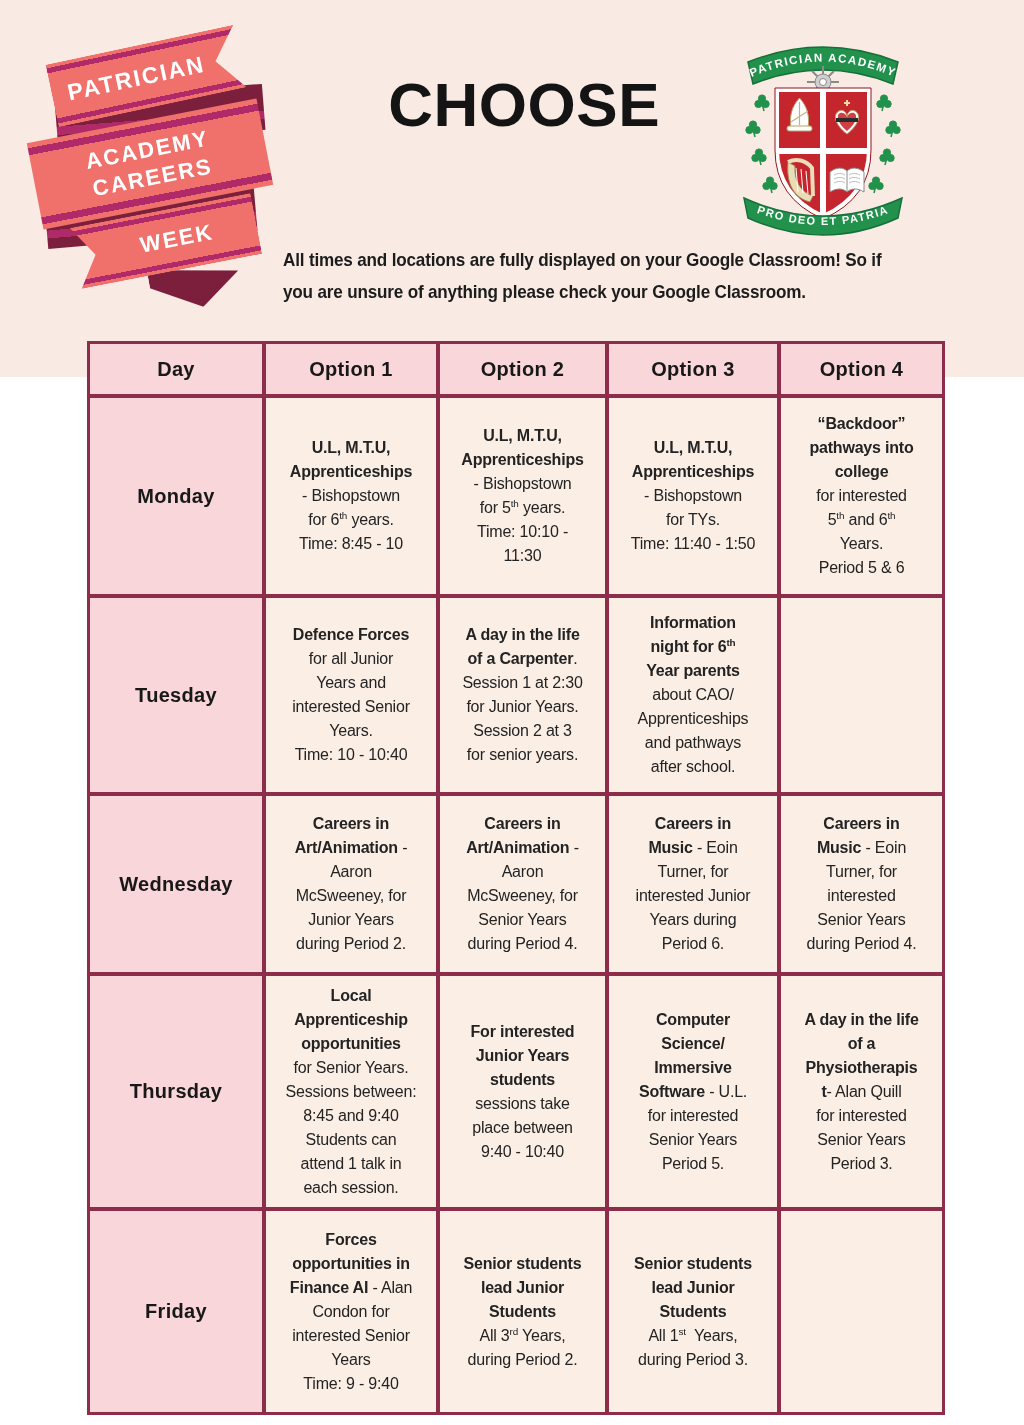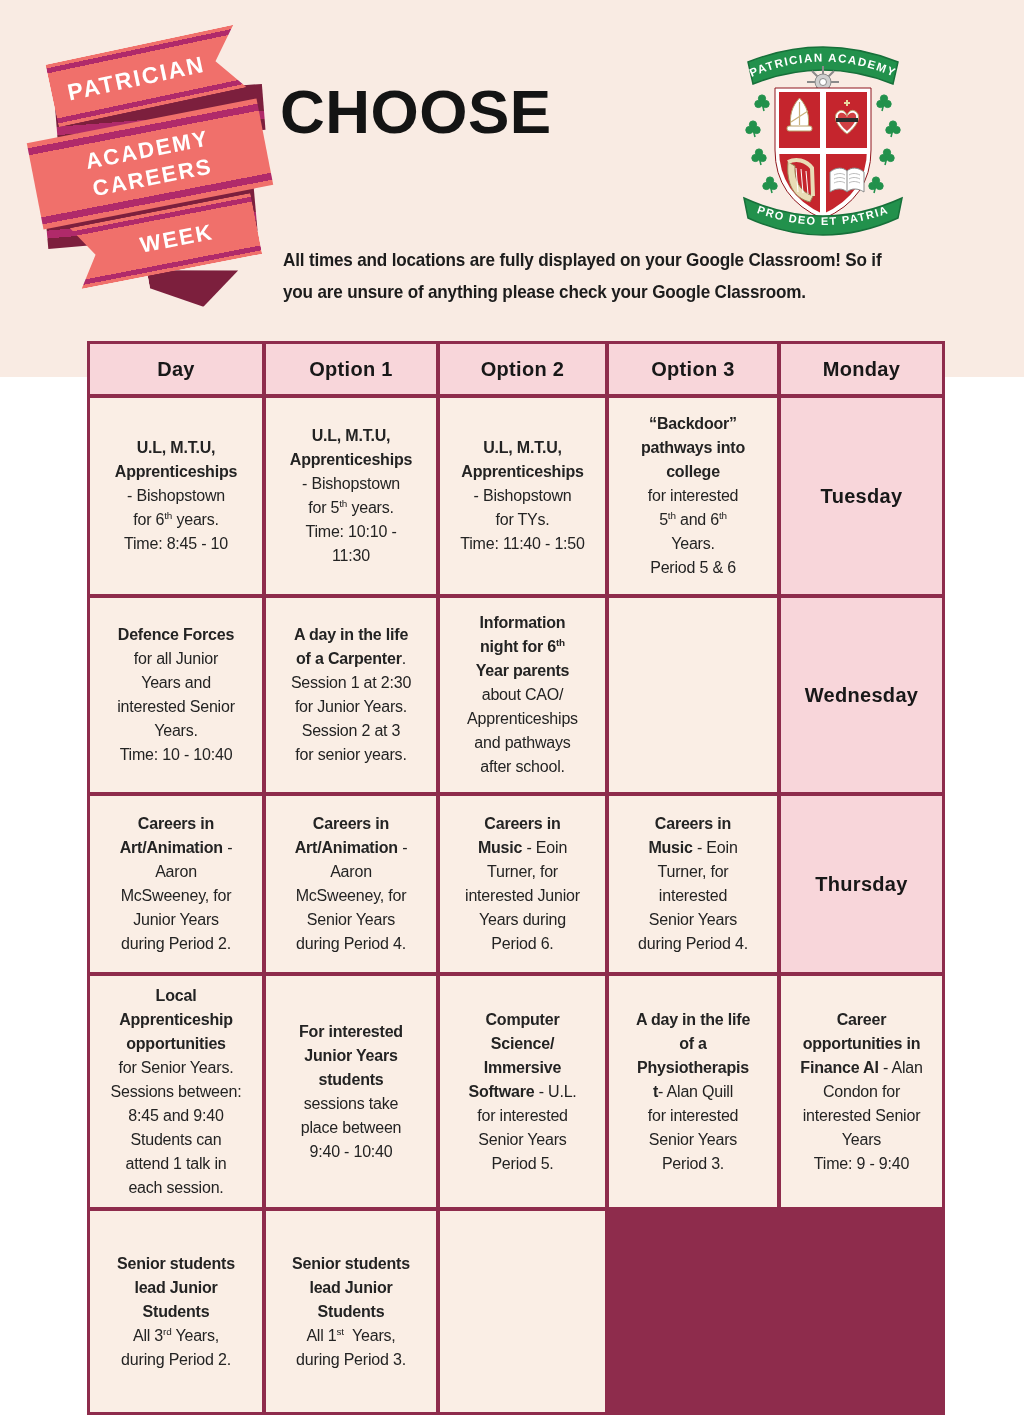--- a/index.html
+++ b/index.html
@@ -39,22 +39,22 @@
   .band2{left:33px;top:120px;width:234px;height:88px;transform:rotate(-11deg);
     font-size:22px;line-height:28px;flex-direction:column;}
   .fold2{left:46px;top:196px;width:210px;height:44px;transform:rotate(-5deg);}
   .band3{left:74px;top:210px;width:184px;height:62px;transform:rotate(-11deg);
     clip-path:polygon(0 0,100% 0,100% 100%,0 100%,11% 50%);
     font-size:22px;padding-left:22px;box-sizing:border-box;}
   .tail1{left:150px;top:262px;width:90px;height:46px;transform:rotate(-10deg);
     clip-path:polygon(0 0,100% 35%,55% 100%,0 40%);}
   
   .title{
-    position:absolute;left:280px;top:62px;width:380px;text-align:left;
-    font-weight:800;font-size:62px;line-height:86px;letter-spacing:.5px;color:#141414;margin-top:7px;
+    position:absolute;left:280px;top:62px;width:380px;text-align:right;
+    font-weight:800;font-size:62px;line-height:86px;letter-spacing:.5px;color:#141414;
   }
   .subtitle{
     position:absolute;left:283px;top:244px;width:760px;
     font-weight:700;font-size:19px;line-height:32px;letter-spacing:-.2px;color:#1c1c1c;
     transform:scaleX(.9);transform-origin:left top;
   }
   
   .crest{position:absolute;left:728px;top:22px;}
   
   .schedule{
@@ -210,20 +210,21 @@
   <text font-size="11" font-weight="bold" fill="#ffffff" letter-spacing="1.5">
     <textPath href="#crestBottom" startOffset="50%" text-anchor="middle">PRO DEO ET PATRIA</textPath>
   </text>
 </svg>
 
 <div class="schedule" id="schedule">
     <div class="cell th">Day</div>
     <div class="cell th">Option 1</div>
     <div class="cell th">Option 2</div>
     <div class="cell th">Option 3</div>
+    <div class="cell th">Option 4</div>
     <div class="cell day">Monday</div>
     <div class="cell td">
       <div class="cellInner">
         <div class="line"><span class="bold">U.L, M.T.U,</span></div>
         <div class="line"><span class="bold">Apprenticeships</span></div>
         <div class="line"><span>- Bishopstown</span></div>
         <div class="line"><span>for 6</span><sup>th</sup><span> years.</span></div>
         <div class="line"><span>Time: 8:45 - 10</span></div>
       </div>
     </div>
@@ -372,23 +373,24 @@
       <div class="cellInner">
         <div class="line"><span class="bold">A day in the life</span></div>
         <div class="line"><span class="bold">of a</span></div>
         <div class="line"><span class="bold">Physiotherapis</span></div>
         <div class="line"><span class="bold">t</span><span>- Alan Quill</span></div>
         <div class="line"><span>for interested</span></div>
         <div class="line"><span>Senior Years</span></div>
         <div class="line"><span>Period 3.</span></div>
       </div>
     </div>
-    <div class="cell td">
-      <div class="cellInner">
-        <div class="line"><span class="bold">Career</span></div>
+    <div class="cell day">Friday</div>
+    <div class="cell td">
+      <div class="cellInner">
+        <div class="line"><span class="bold">Forces</span></div>
         <div class="line"><span class="bold">opportunities in</span></div>
         <div class="line"><span class="bold">Finance AI</span><span> - Alan</span></div>
         <div class="line"><span>Condon for</span></div>
         <div class="line"><span>interested Senior</span></div>
         <div class="line"><span>Years</span></div>
         <div class="line"><span>Time: 9 - 9:40</span></div>
       </div>
     </div>
     <div class="cell td">
       <div class="cellInner">

